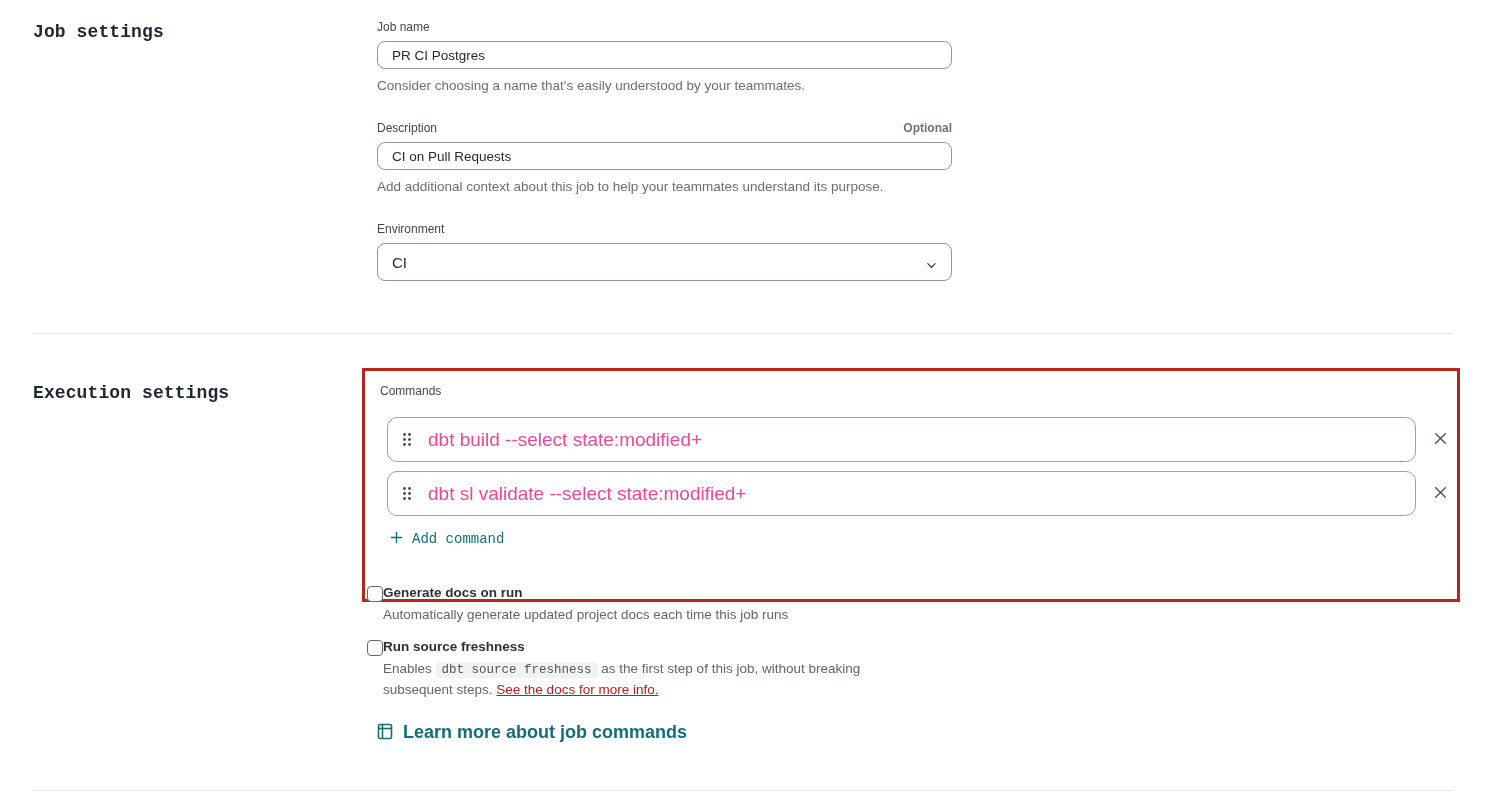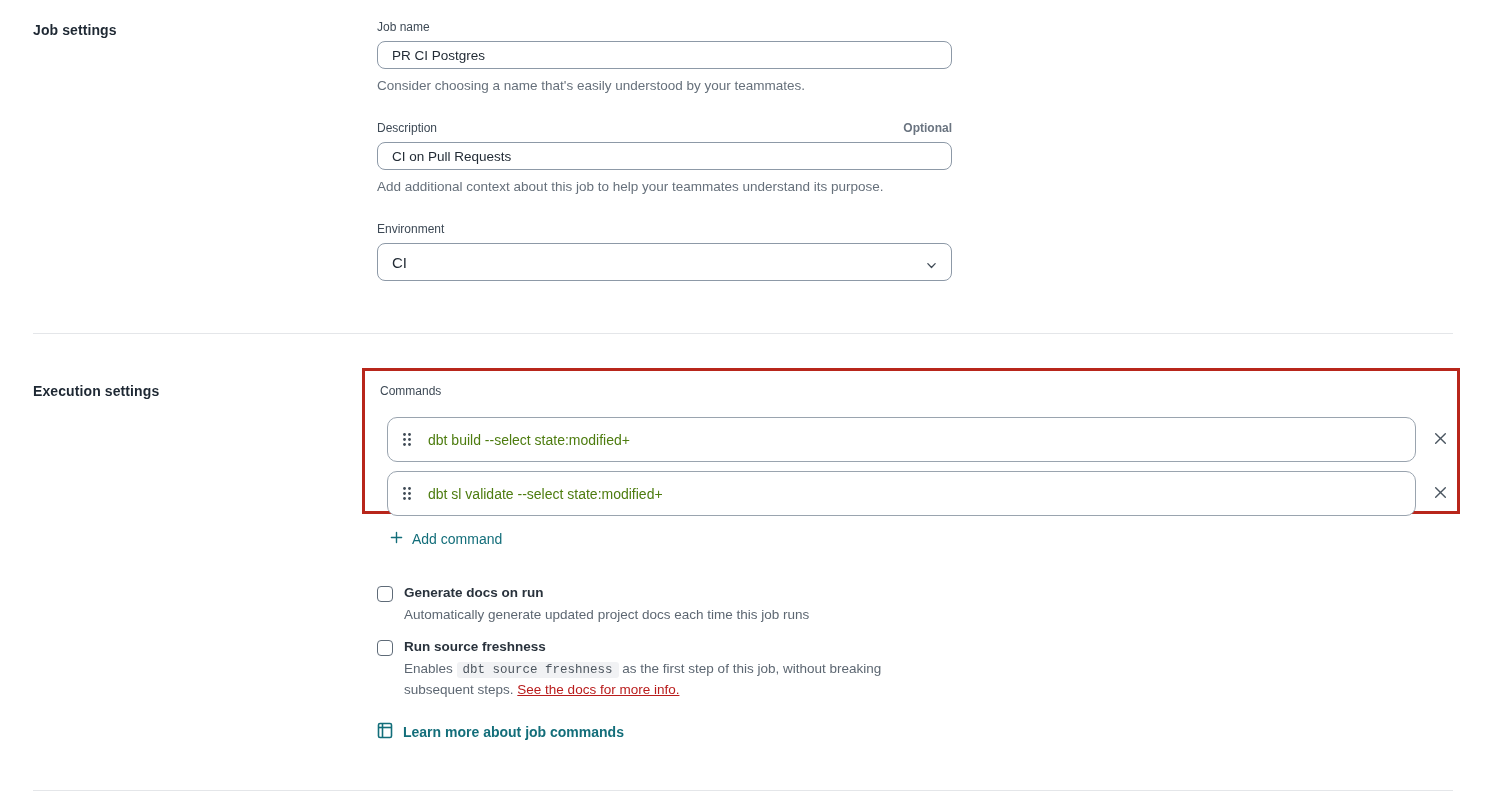--- a/index.html
+++ b/index.html
@@ -1,20 +1,20 @@
 <!DOCTYPE html>
 <html><head>
 <meta charset="utf-8">
 <style>
   * { margin:0; padding:0; box-sizing:border-box; }
   html,body { background:#ffffff; }
   body { font-family:"Liberation Sans", sans-serif; color:#2b3440; }
   .page { position:relative; width:1487px; height:804px; background:#ffffff; overflow:hidden; }
 
-  .section-title { position:absolute; left:33px; font-size:14px; font-weight:700; color:#1e2833; letter-spacing:.1px; }
+  .section-title { position:absolute; left:33px; font-size:18px; font-weight:700; color:#1e2833; letter-spacing:.1px;font-family:Liberation Mono, monospace; }
 
   .divider { position:absolute; left:33px; width:1420px; height:1px; background:#e4e6e9; }
 
   .field-label { font-size:12px; font-weight:400; color:#3e4a56; }
   .optional { font-size:12px; font-weight:600; color:#6a7480; }
   .help-text { font-size:13.5px; color:#66707b; }
 
   .form-col { position:absolute; left:377px; top:20px; width:575px; }
 
   .text-input {
@@ -25,51 +25,51 @@
   .label-row { display:flex; justify-content:space-between; align-items:baseline; margin-bottom:7px; }
 
   .select-box {
     position:relative; width:100%; height:38px; border:1px solid #8d99a7; border-radius:8px;
     background:#fff; display:flex; align-items:center; padding:0 14px; font-size:15px; color:#232c36;
     cursor:pointer;
   }
   .select-box .chev { position:absolute; right:14px; top:13px; }
 
   .commands-box {
-    position:absolute; left:362px; top:368px; width:1098px; height:146px;
+    position:absolute; left:362px; top:368px; width:1098px; height:234px;
     border:3px solid #b8261b; background:#fff;
   }
   .commands-label { position:absolute; left:15px; top:13px; }
   .cmd-row { position:absolute; left:22px; display:flex; align-items:center; }
   .cmd-input {
     width:1029px; height:45px; border:1px solid #9aa4af; border-radius:10px; background:#fff;
     display:flex; align-items:center; padding:0 14px; gap:16px;
   }
-  .cmd-text { font-size:14px; color:#4d7c0f; }
+  .cmd-text { font-size:19px; color:#ec4899; }
   .cmd-remove { margin-left:14px; width:20px; height:20px; border:none; background:transparent; cursor:pointer; display:flex; align-items:center; justify-content:center; padding:0; }
   .drag-handle { cursor:grab; display:flex; align-items:center; }
 
   .add-command { position:absolute; left:25px; top:160px; display:flex; align-items:center; gap:9px; background:transparent; border:none; cursor:pointer; padding:0; }
-  .add-command .lbl { font-size:14px; color:#136e7a; font-family:Liberation Sans, sans-serif; }
+  .add-command .lbl { font-size:14px; color:#136e7a; font-family:Liberation Mono, monospace; }
 
-  .check-group { position:absolute; left:377px; display:flex; gap:11px; }
+  .check-group { position:absolute; left:367px; display:flex; }
   .checkbox {
     width:16px; height:16px; border:1.5px solid #5f6b78; border-radius:4px; background:#fff;
     flex:0 0 auto; margin-top:1px; cursor:pointer;
   }
   .check-title { font-size:13.5px; font-weight:700; color:#29323c; }
   .check-desc { font-size:13.5px; color:#5d6772; margin-top:5px; line-height:20px; }
   .code-chip {
     font-family:"Liberation Mono", monospace; font-size:12.5px; color:#4d565f;
     background:#f1f2f4; padding:1px 6px; border-radius:3px;
   }
   .doc-link { color:#b91c1c; text-decoration:underline; cursor:pointer; }
 
   .learn-more { position:absolute; left:377px; top:722px; display:flex; align-items:center; gap:10px; background:transparent; border:none; cursor:pointer; padding:0; }
-  .learn-more .lbl { font-size:14px; font-weight:700; color:#136e7a; font-family:"Liberation Sans", sans-serif; }
+  .learn-more .lbl { font-size:18px; font-weight:700; color:#136e7a; font-family:"Liberation Sans", sans-serif; }
 </style>
 </head>
 <body>
 
 <div class="page">
 
   <h2 class="section-title" style="top:22px;">Job settings</h2>
 
   <div class="form-col">
 

